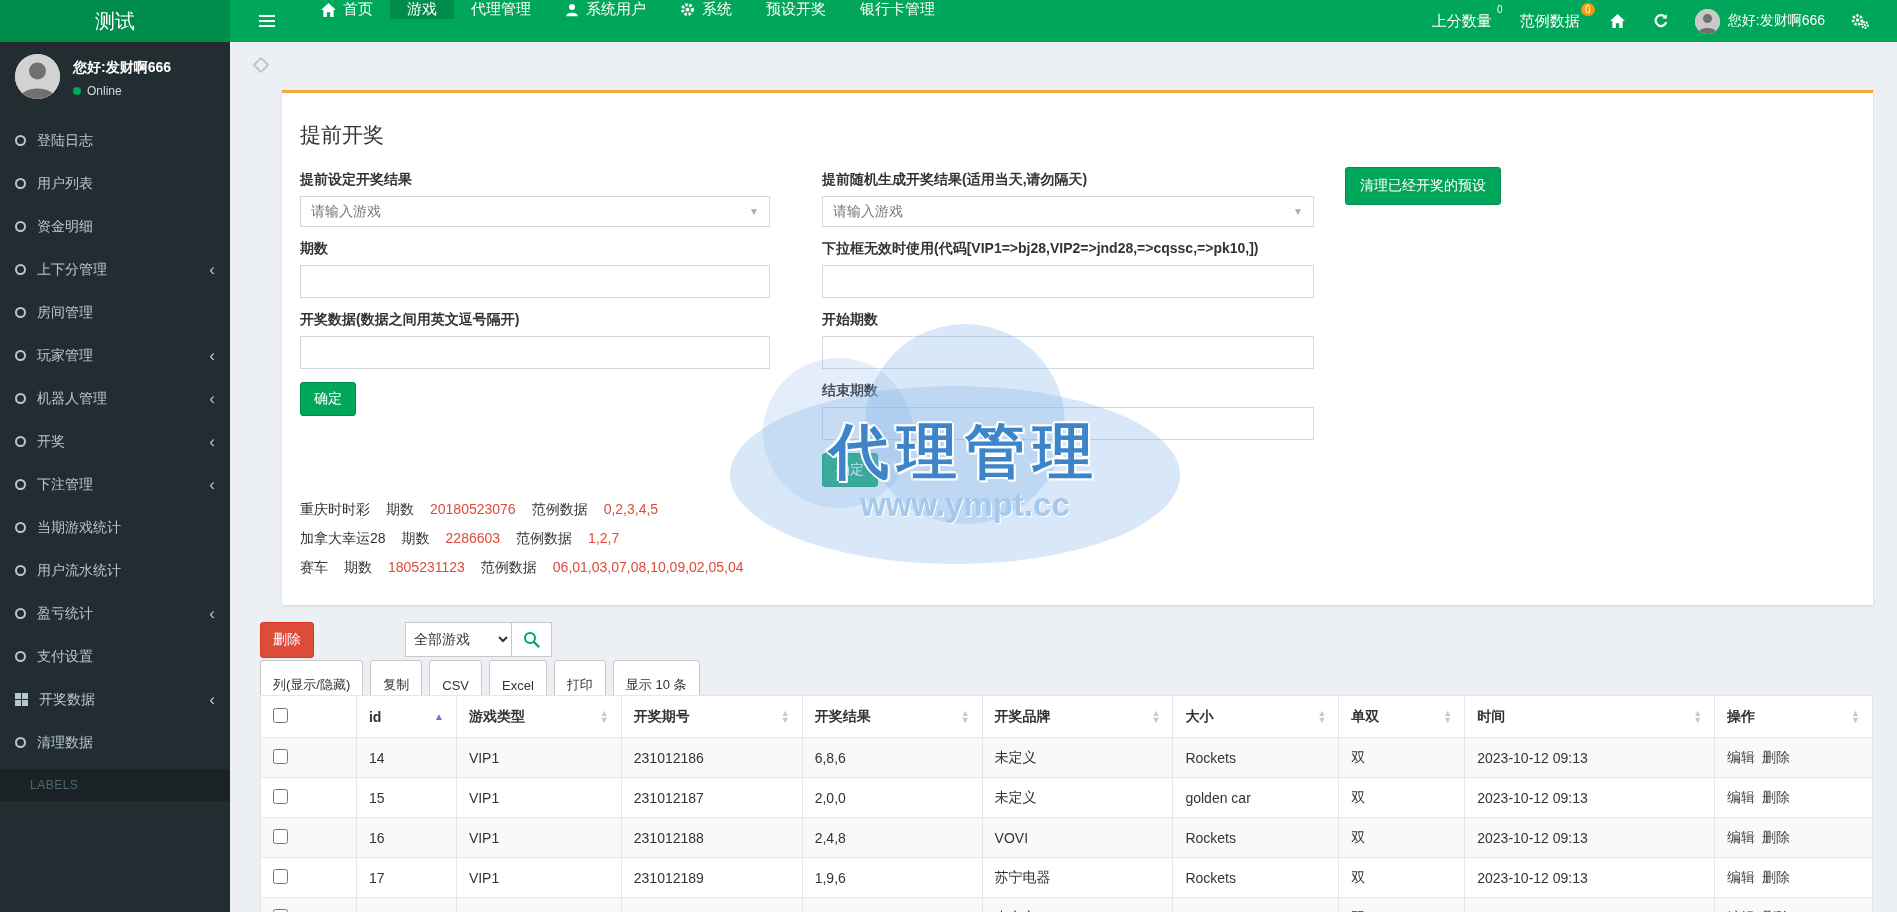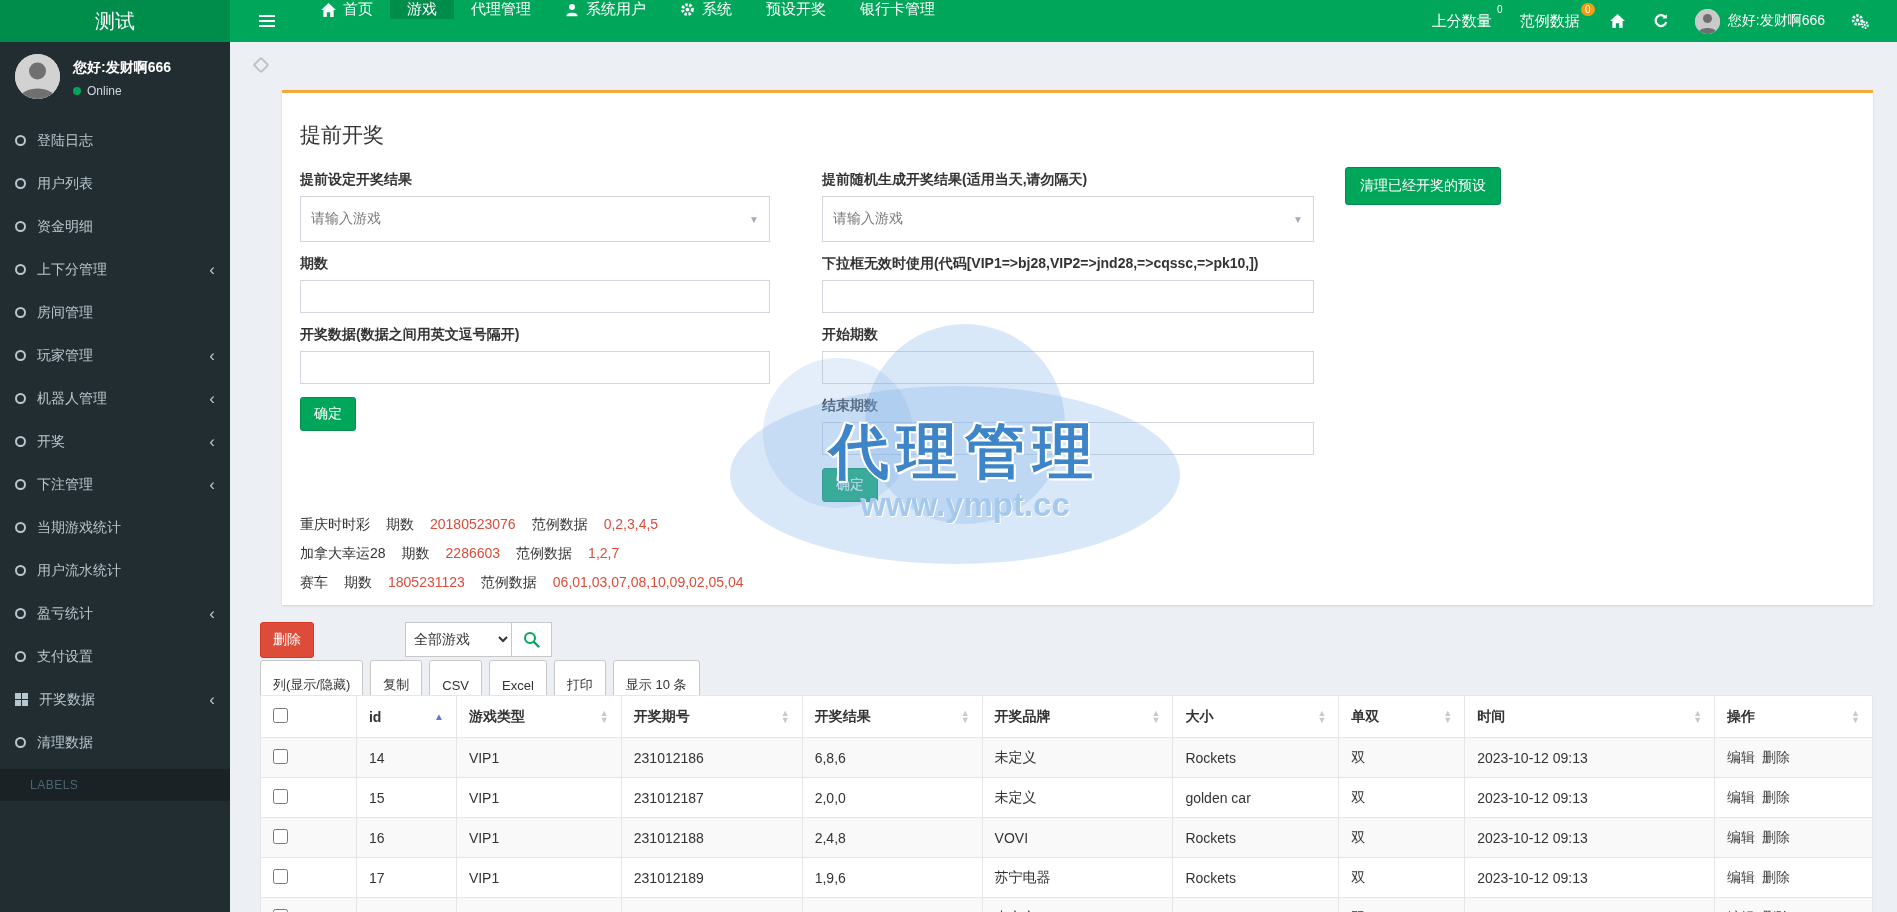--- a/index.html
+++ b/index.html
@@ -47,21 +47,21 @@
     border:2px solid #9aa0a6; transform:rotate(45deg); opacity:.55; border-radius:2px; }
 
   .panel { position:absolute; left:52px; top:48px; width:1591px; height:515px; background:#fff;
     border-top:3px solid #f5a93a; box-shadow:0 1px 2px rgba(0,0,0,.12); padding:18px 18px 0 18px; overflow:hidden; }
   .panel-title { font-size:21px; font-weight:normal; color:#333; margin:10px 0 22px; }
   .form-cols { display:flex; }
   .col-l { width:470px; }
   .col-r { width:492px; margin-left:52px; }
   .fld { margin-bottom:13px; }
   .flabel { display:block; font-size:14px; font-weight:bold; color:#333; margin-bottom:7px; }
-  .selbox { height:46px; border:1px solid #d2d6de; background:#fff; display:flex; align-items:center;
+  .selbox { height:31px; border:1px solid #d2d6de; background:#fff; display:flex; align-items:center;
     justify-content:space-between; padding:0 10px; font-size:14px; color:#777; cursor:pointer; }
   .selbox .car { color:#aab; font-size:10px; }
   .tinput { width:100%; height:33px; border:1px solid #d2d6de; background:#fff; padding:0 8px; font-size:14px; color:#333; }
   .btn { display:inline-block; border-radius:3px; font-size:14px; cursor:pointer; }
   .btn-green { background:#00a65a; border:1px solid #008d4c; color:#fff; padding:7px 13px; }
   .btn-clean { position:absolute; left:1063px; top:74px; padding:9px 14px; }
   .samples { margin-top:14px; font-size:14px; color:#333; }
   .samples .line { margin-bottom:11px; }
   .samples .seg { margin-right:16px; }
   .samples .red { color:#dd4b39; }

